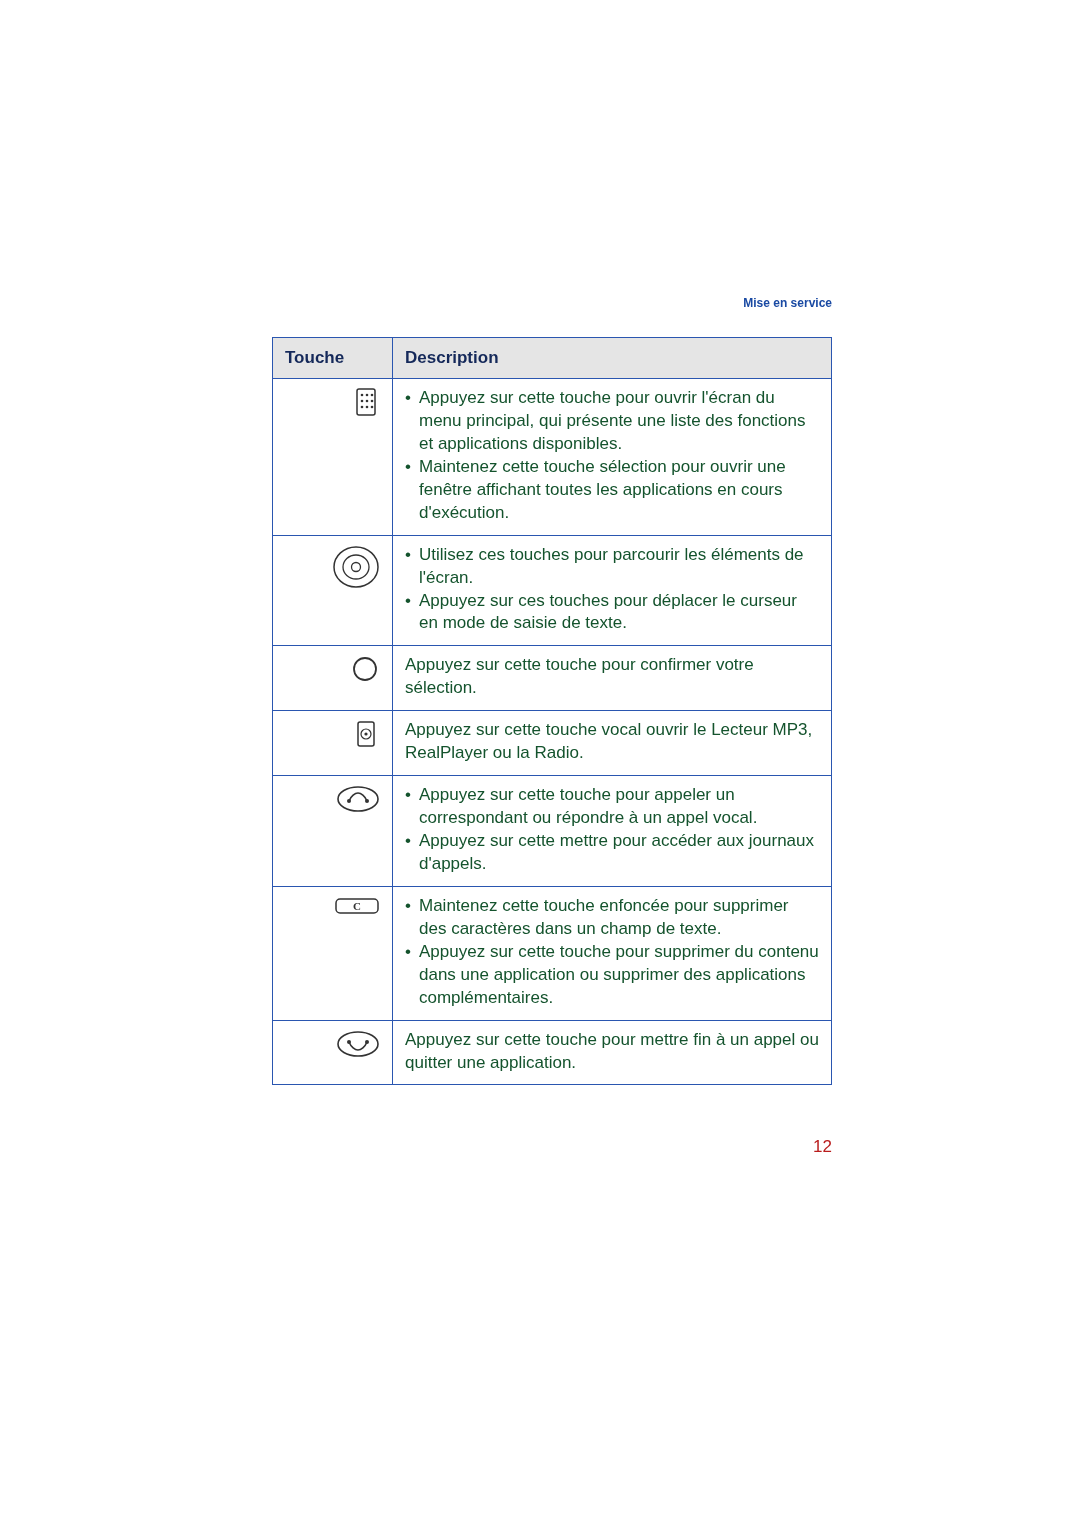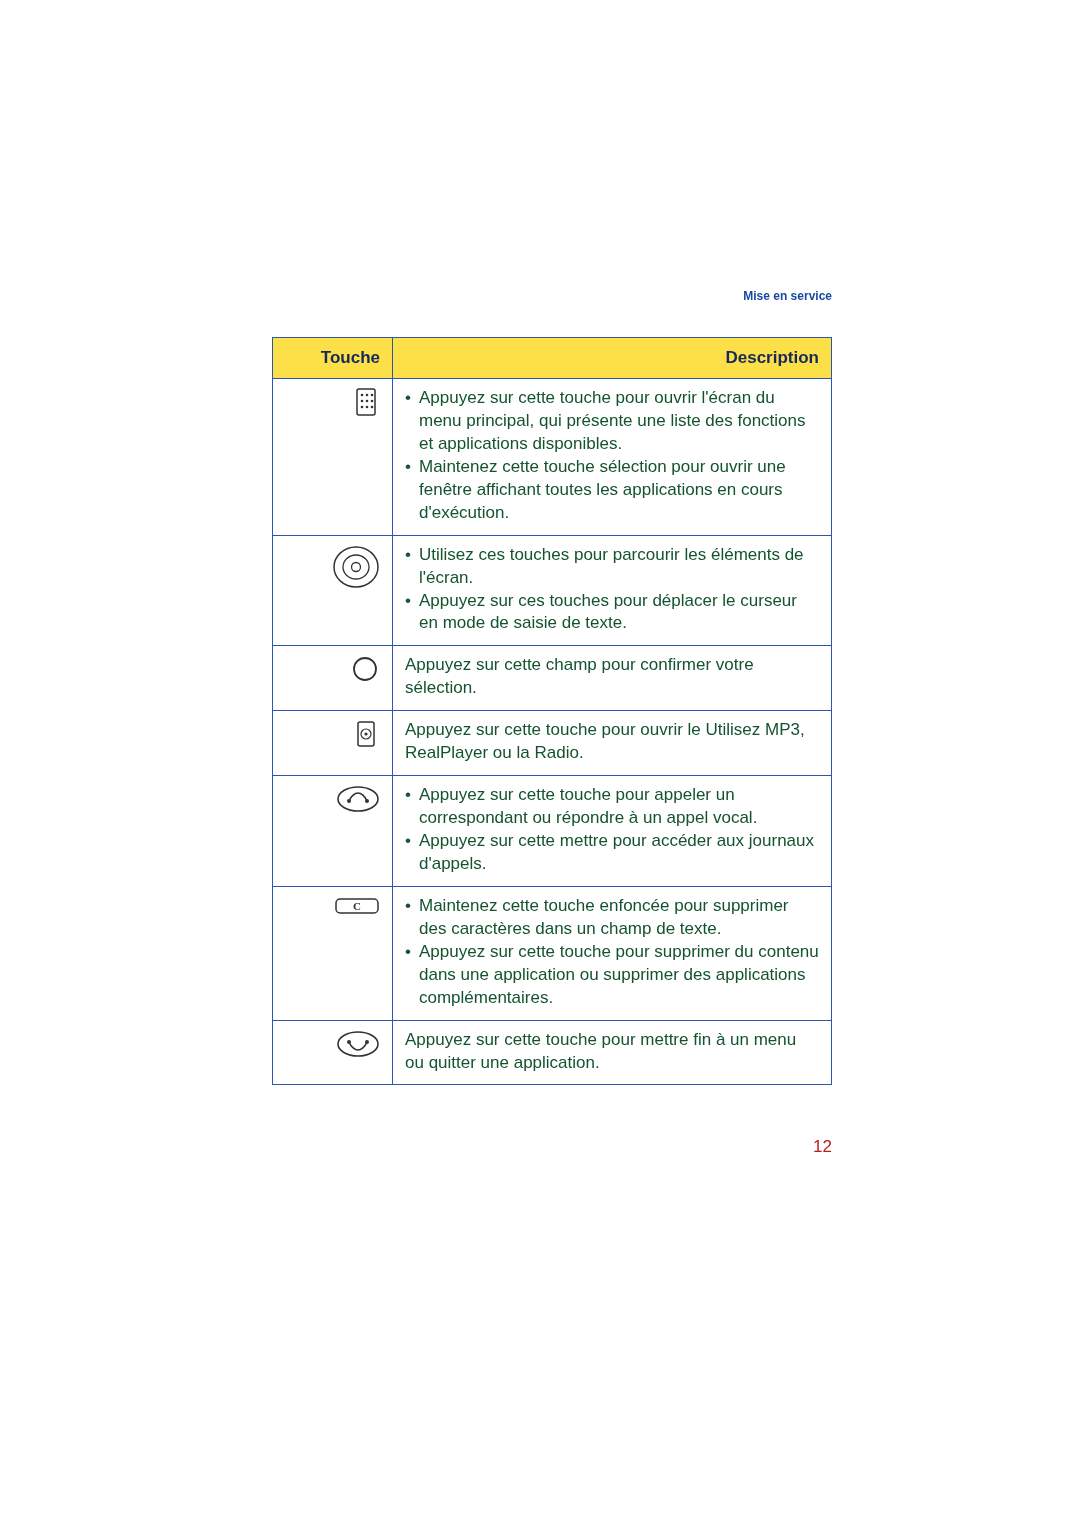--- a/index.html
+++ b/index.html
@@ -9,38 +9,38 @@
   .page {
     position: absolute;
     left: 272px;
     top: 285px;
     width: 560px;
   }
 
   .section-header {
     position: absolute;
     right: 0;
-    top: 4px;
+    top: 11px;
     font-size: 12px;
     font-weight: bold;
     color: #1a4aa3;
   }
 
   .key-table {
     border-collapse: collapse;
     width: 100%;
     margin-top: 52px;
     border: 1.2px solid #2a56b0;
   }
 
   .key-table th {
-    background: #fde047;
+    background: #e5e5e5;
     color: #15295a;
     font-weight: bold;
-    text-align: right;
+    text-align: left;
     font-size: 17px;
     padding: 10px 12px;
     border: 1.2px solid #2a56b0;
   }
 
   .key-table td {
     border: 1.2px solid #2a56b0;
     vertical-align: top;
     padding: 8px 12px 10px 12px;
     font-size: 17px;
@@ -142,36 +142,36 @@
 
       <tr>
         <td class="icon-cell">
           <span class="icon-slot">
             <svg width="30" height="30" viewBox="0 0 30 30">
               <circle cx="15" cy="15" r="11" fill="none" stroke="#333" stroke-width="1.8"></circle>
             </svg>
           </span>
         </td>
         <td class="desc">
-          <p>Appuyez sur cette champ pour confirmer votre sélection.</p>
+          <p>Appuyez sur cette touche pour confirmer votre sélection.</p>
         </td>
       </tr>
 
       <tr>
         <td class="icon-cell">
           <span class="icon-slot">
             <svg width="26" height="30" viewBox="0 0 26 30">
               <rect x="4" y="3" width="16" height="24" rx="2" ry="2" fill="none" stroke="#333" stroke-width="1.5"></rect>
               <circle cx="12" cy="15" r="5" fill="none" stroke="#333" stroke-width="1.2"></circle>
               <circle cx="12" cy="15" r="1.6" fill="#333"></circle>
             </svg>
           </span>
         </td>
         <td class="desc">
-          <p>Appuyez sur cette touche pour ouvrir le Utilisez MP3, RealPlayer ou la Radio.</p>
+          <p>Appuyez sur cette touche vocal ouvrir le Lecteur MP3, RealPlayer ou la Radio.</p>
         </td>
       </tr>
 
       <tr>
         <td class="icon-cell">
           <span class="icon-slot">
             <svg width="44" height="30" viewBox="0 0 44 30">
               <ellipse cx="22" cy="15" rx="20" ry="12" fill="none" stroke="#333" stroke-width="1.6"></ellipse>
               <path d="M13 17 c2 -5 6 -8 9 -8 c3 0 7 3 9 8" fill="none" stroke="#333" stroke-width="1.6"></path>
               <circle cx="13" cy="17" r="2" fill="#333"></circle>
@@ -209,21 +209,21 @@
           <span class="icon-slot">
             <svg width="44" height="30" viewBox="0 0 44 30">
               <ellipse cx="22" cy="15" rx="20" ry="12" fill="none" stroke="#333" stroke-width="1.6"></ellipse>
               <path d="M13 13 c2 5 6 8 9 8 c3 0 7 -3 9 -8" fill="none" stroke="#333" stroke-width="1.6"></path>
               <circle cx="13" cy="13" r="2" fill="#333"></circle>
               <circle cx="31" cy="13" r="2" fill="#333"></circle>
             </svg>
           </span>
         </td>
         <td class="desc">
-          <p>Appuyez sur cette touche pour mettre fin à un menu ou quitter une application.</p>
+          <p>Appuyez sur cette touche pour mettre fin à un appel ou quitter une application.</p>
         </td>
       </tr>
 
     </tbody>
   </table>
 
   <div class="page-number">12</div>
 
 </div>
 

